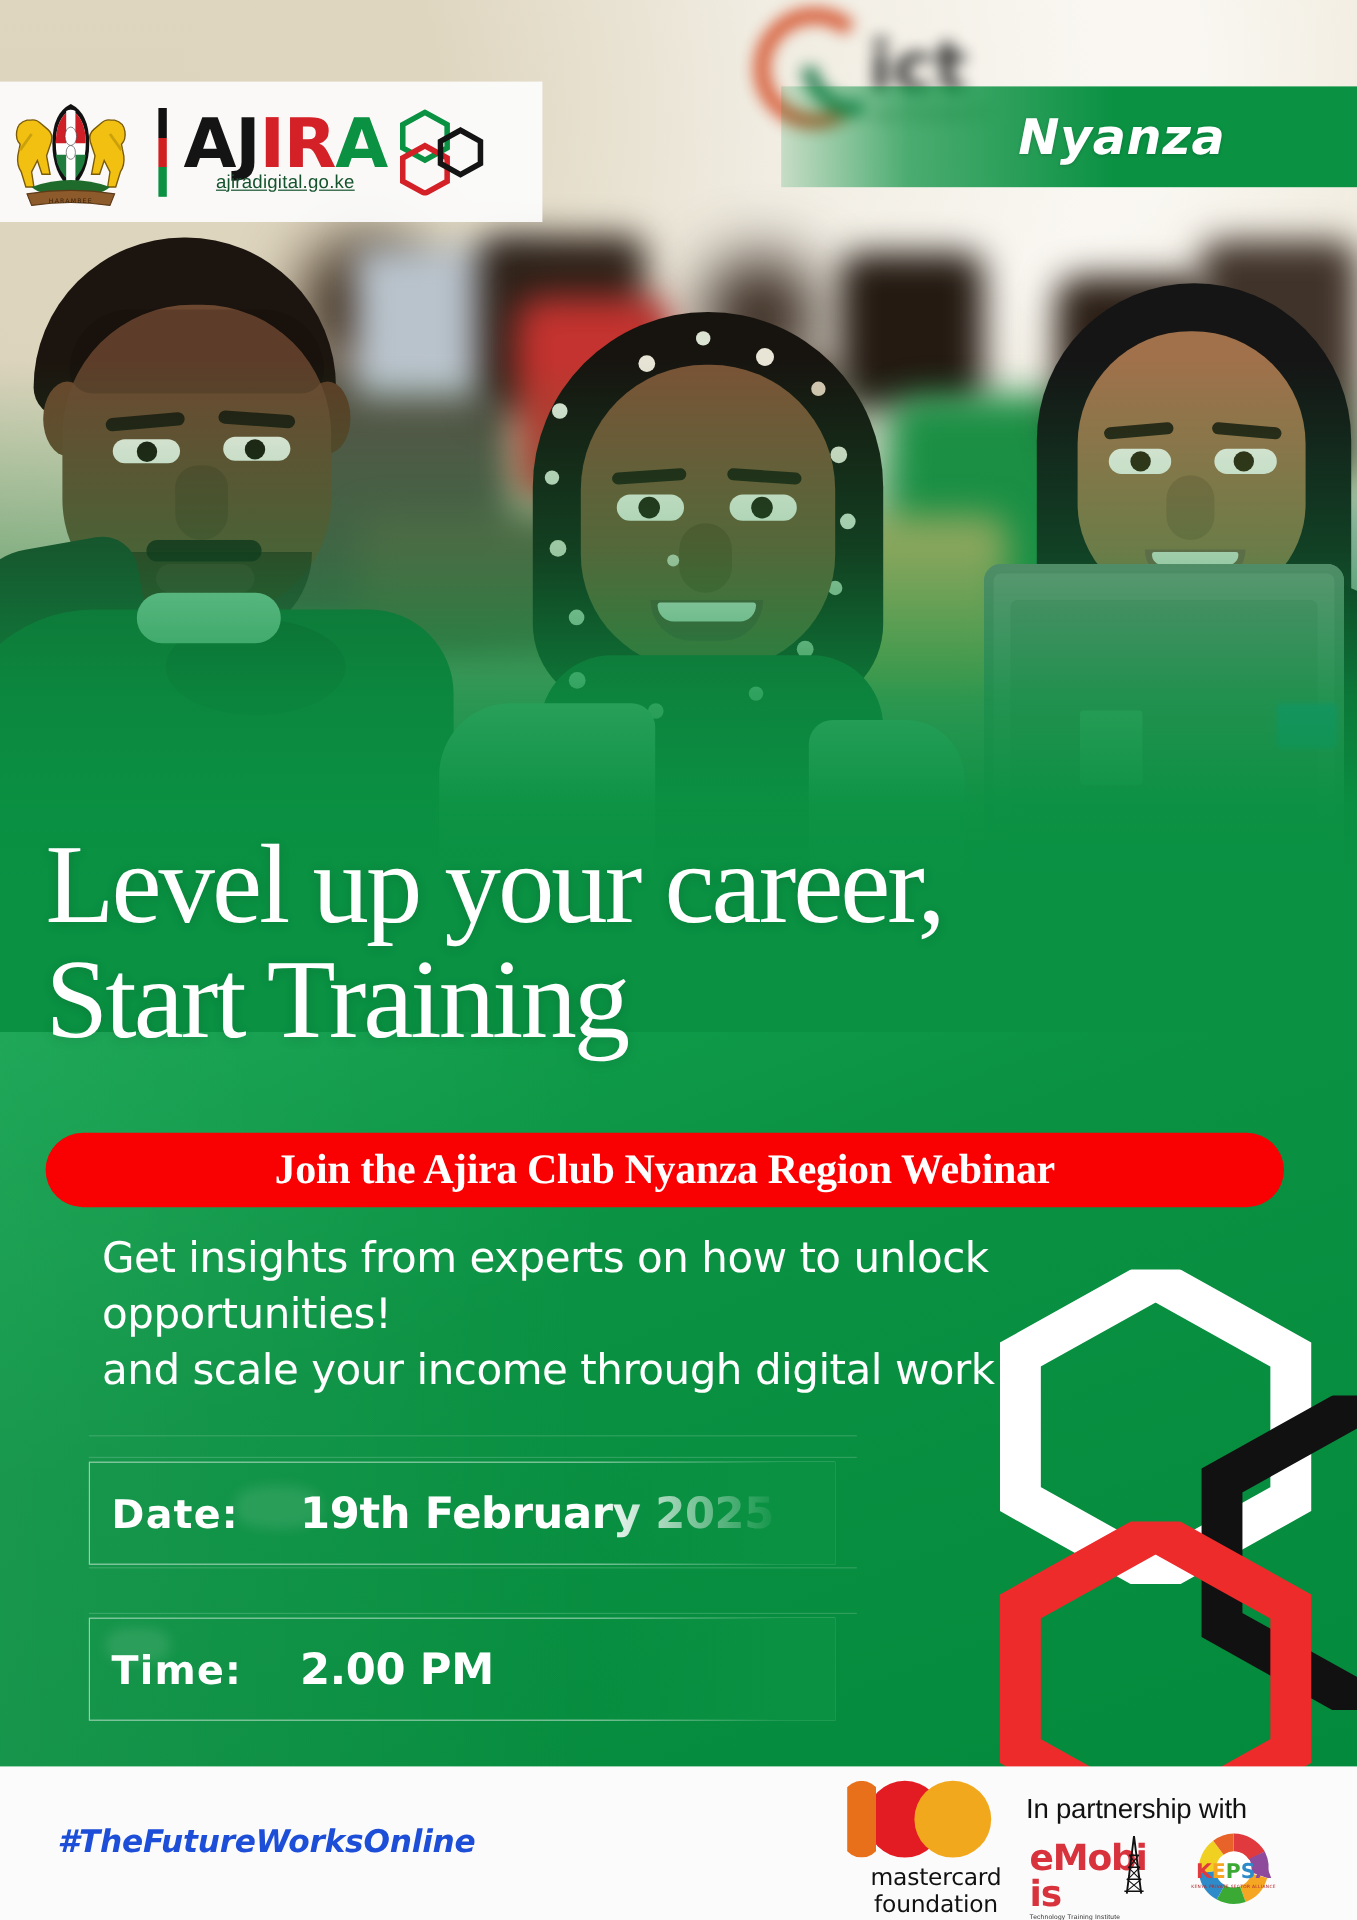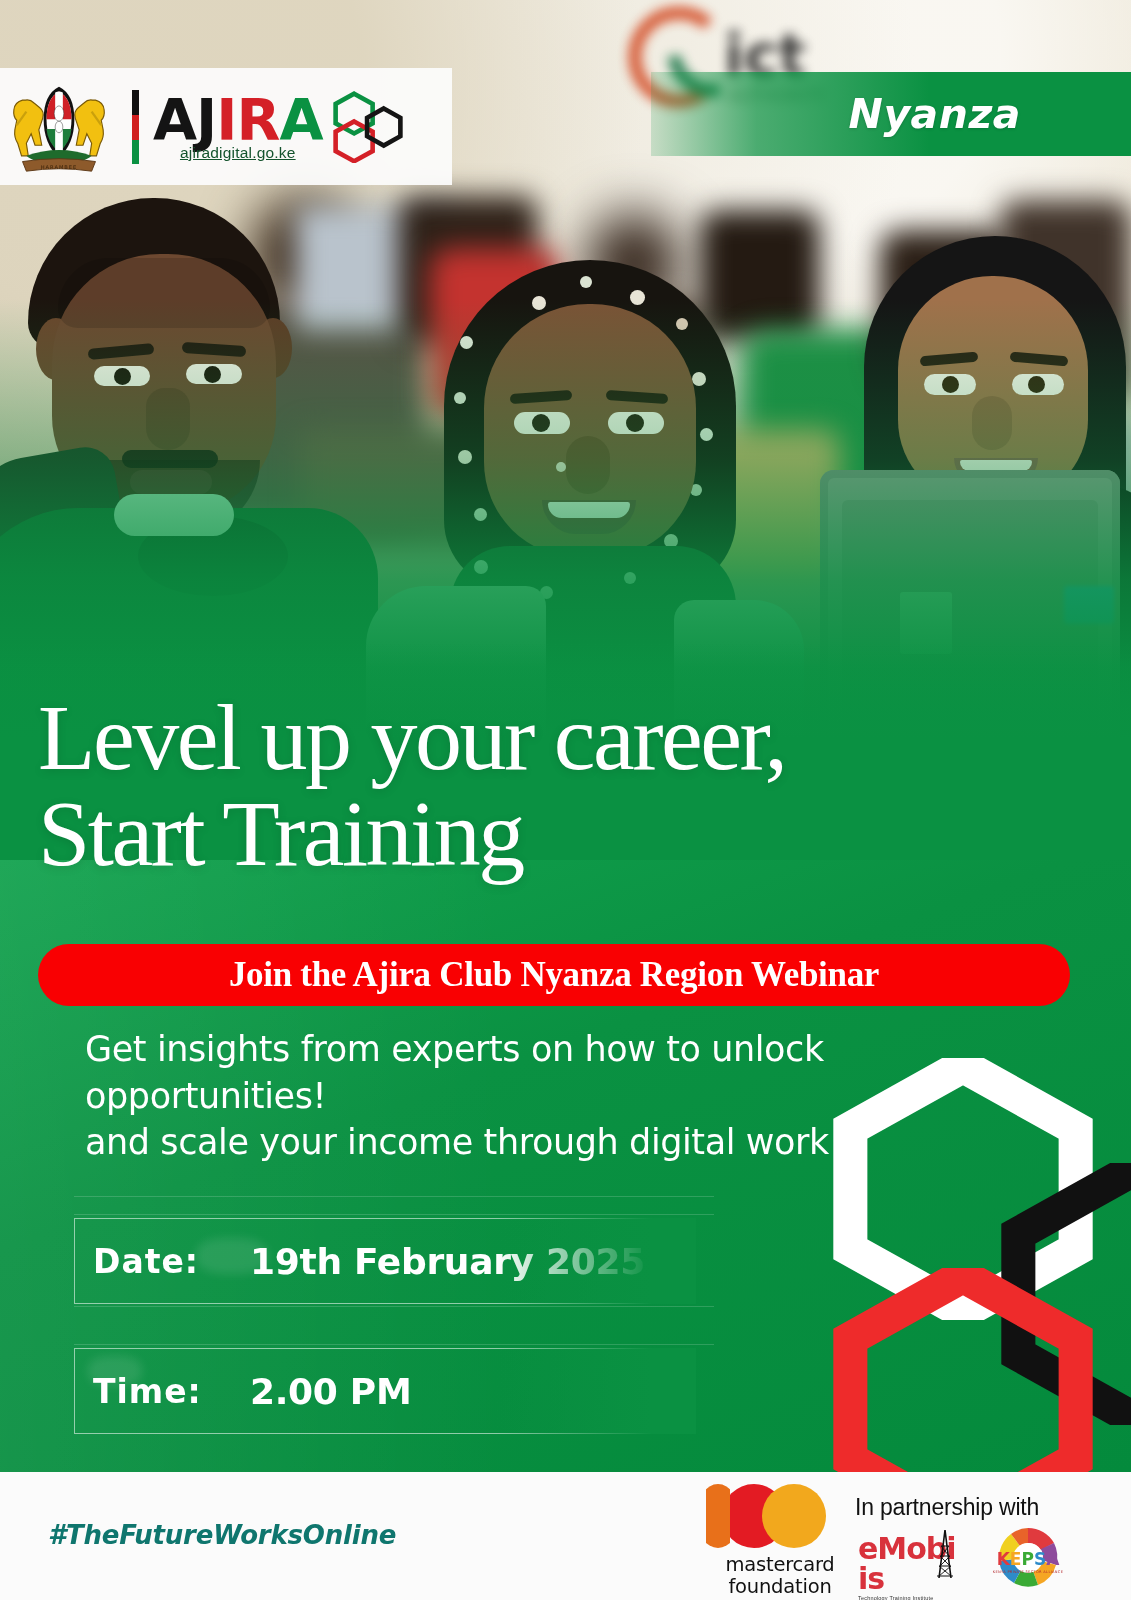--- a/index.html
+++ b/index.html
@@ -188,21 +188,21 @@
 
   
   .footer{
     position:absolute; left:0; top:1472px; width:1131px; height:128px;
     background:#fbfbfb;
   }
   .hashtag{
     position:absolute; left:48px; top:48px;
     font-family:"DejaVu Sans", sans-serif;
     font-style:italic; font-weight:bold;
-    font-size:26px; color:#0f766e; letter-spacing:-.2px;
+    font-size:26px; color:#1d4ed8; letter-spacing:-.2px;
   }
   .mc-logo{ position:absolute; left:706px; top:12px; width:148px; height:108px; }
   .mc-circles{ position:relative; width:148px; height:64px; }
   .mc-circles .c{ position:absolute; top:0; width:64px; height:64px; border-radius:50%; }
   .mc-circles .red{ left:16px; background:#e31b23; }
   .mc-circles .yel{ left:56px; background:#f2a81d; }
   .mc-circles .mid{
     left:56px; width:24px; height:64px;
     background:#e8701a; border-radius:0;
     clip-path:ellipse(22px 32px at 12px 32px);

